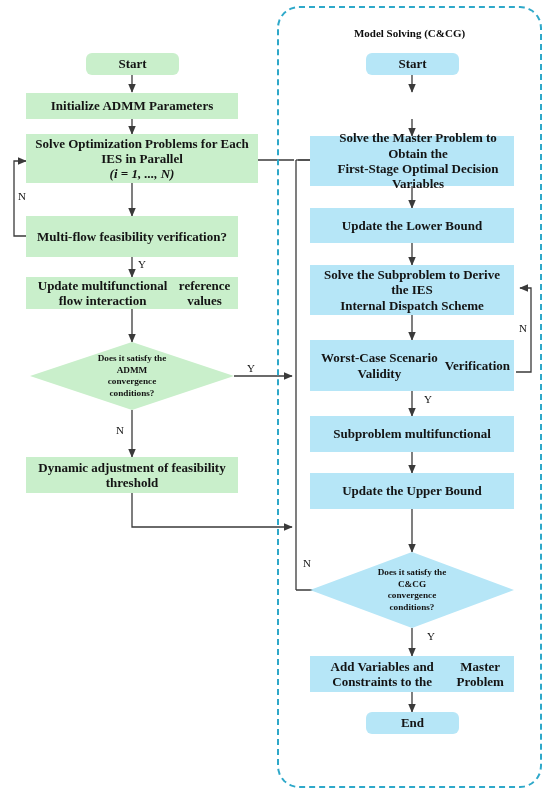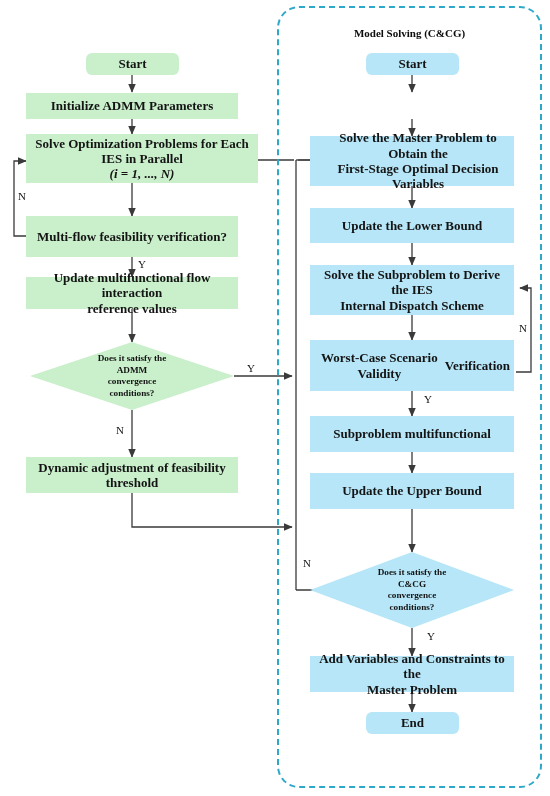--- a/index.html
+++ b/index.html
@@ -141,21 +141,21 @@
   <div class="node green" style="left:26px;top:134px;width:232px;height:49px;flex-direction:column;">
     <span>Solve Optimization Problems for Each</span>
     <span>IES in Parallel</span>
     <span class="it">(i = 1, ..., N)</span>
   </div>
 
   <div class="node green" style="left:26px;top:216px;width:212px;height:41px;">
     <span>Multi-flow feasibility verification?</span>
   </div>
 
-  <div class="node green" style="left:26px;top:277px;width:212px;height:32px;flex-direction:column;">
+  <div class="node green" style="left:26px;top:277px;width:212px;height:32px;flex-direction:row;">
     <span>Update multifunctional flow interaction</span>
     <span>reference values</span>
   </div>
 
   <div class="diamond" style="left:30px;top:342px;width:204px;height:68px;">
     <div class="dshape green"></div>
     <div class="dtext">
       <div>Does it satisfy the</div>
       <div>ADMM</div>
       <div>convergence</div>
@@ -208,21 +208,21 @@
   <div class="diamond" style="left:310px;top:552px;width:204px;height:76px;">
     <div class="dshape blue"></div>
     <div class="dtext">
       <div>Does it satisfy the</div>
       <div>C&amp;CG</div>
       <div>convergence</div>
       <div>conditions?</div>
     </div>
   </div>
 
-  <div class="node blue" style="left:310px;top:656px;width:204px;height:36px;flex-direction:column;">
+  <div class="node blue" style="left:310px;top:656px;width:204px;height:36px;flex-direction:row;justify-content:flex-end;">
     <span>Add Variables and Constraints to the</span>
     <span>Master Problem</span>
   </div>
 
   <div class="node blue rounded" style="left:366px;top:712px;width:93px;height:22px;">
     <span>End</span>
   </div>
 
   <div class="edge-label" style="left:519px;top:322px;">N</div>
   <div class="edge-label" style="left:424px;top:393px;">Y</div>

